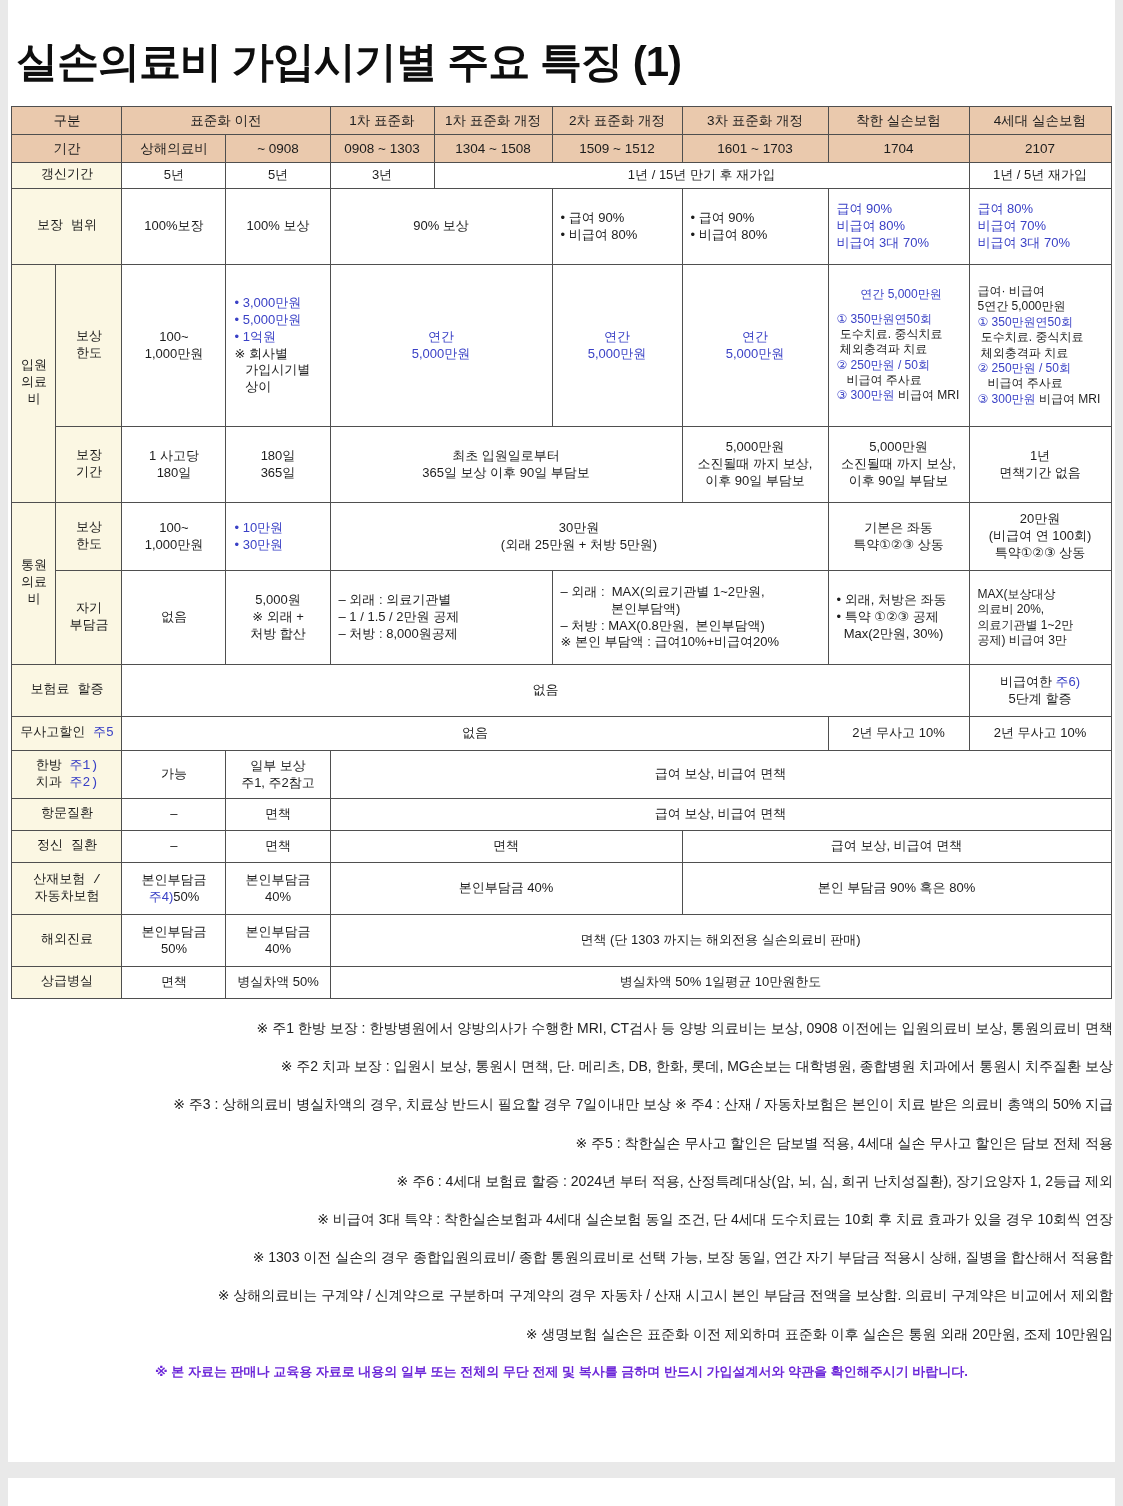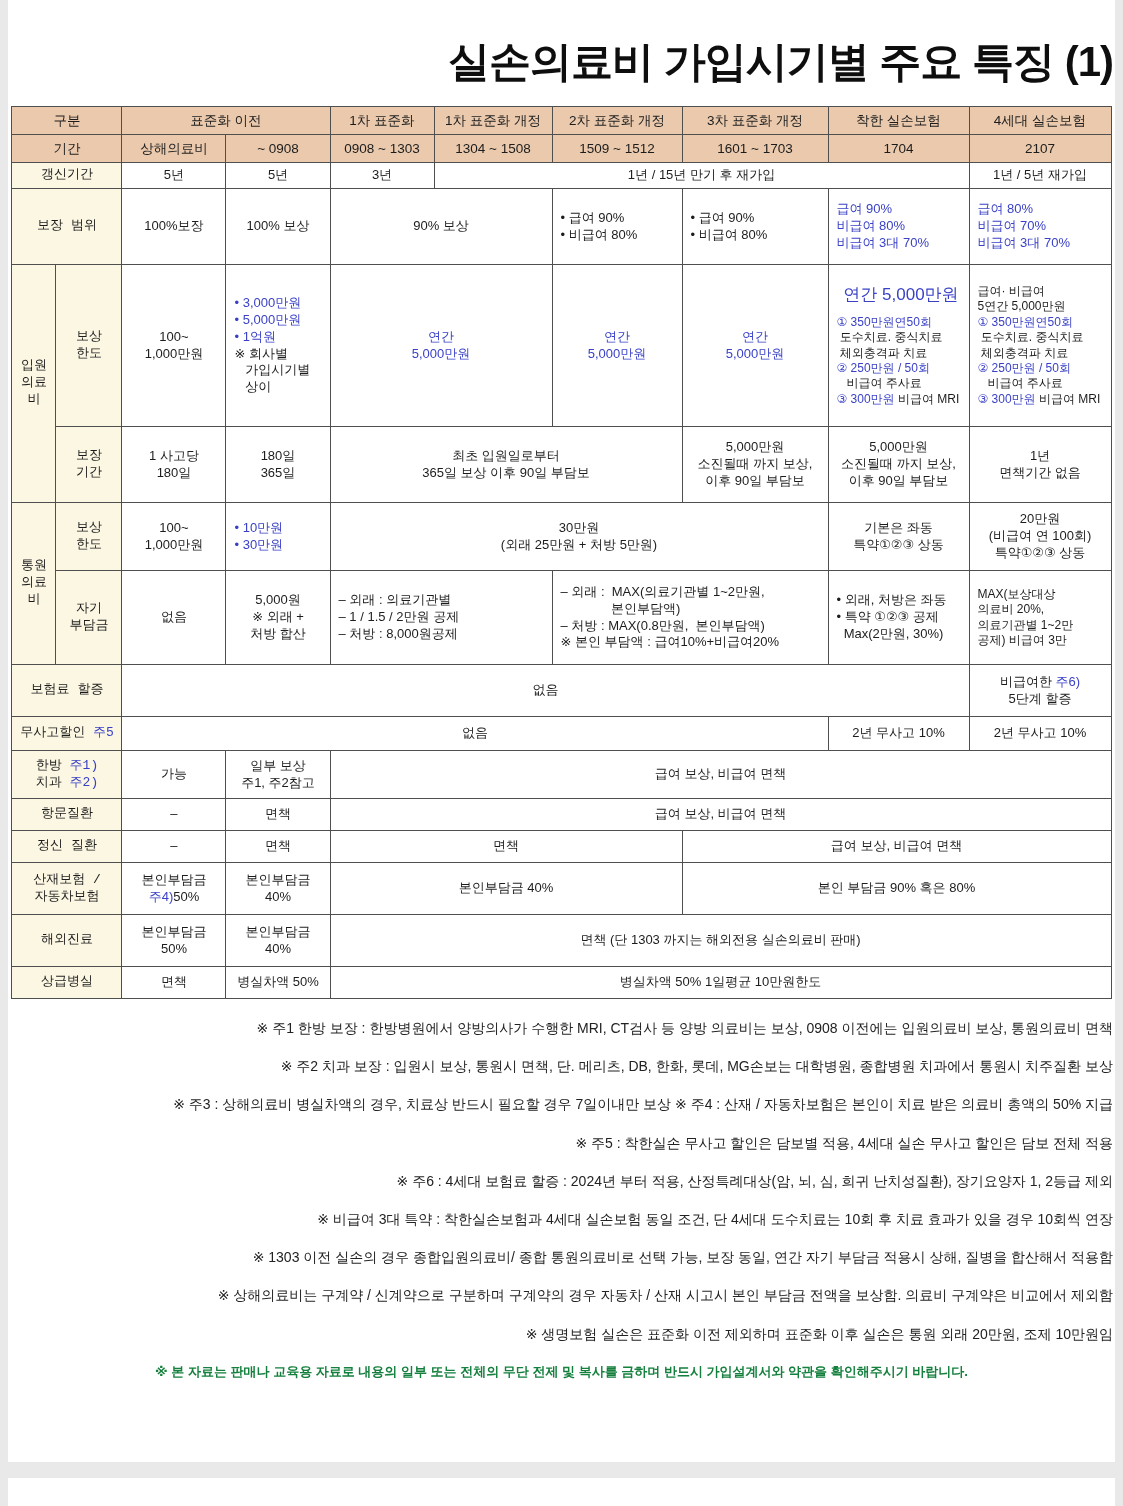--- a/index.html
+++ b/index.html
@@ -1,32 +1,32 @@
 <!DOCTYPE html>
 <html lang="ko"><head>
 <meta charset="utf-8">
 <style>
   html,body{margin:0;padding:0;}
   body{font-family:"Liberation Sans","DejaVu Sans",sans-serif;background:#ffffff;}
   .viewport{position:relative;width:1123px;height:1506px;background:#e9e9e9;overflow:hidden;}
   .page{position:absolute;left:8px;top:0;width:1107px;height:1462px;background:#ffffff;box-sizing:border-box;padding:0 2px;}
   .page2{position:absolute;left:8px;top:1478px;width:1107px;height:28px;background:#ffffff;}
-  .title{font-size:42px;font-weight:800;color:#0e0e0e;letter-spacing:-1px;margin:34px 0 16px 6px;text-align:right;}
+  .title{font-size:42px;font-weight:800;color:#0e0e0e;letter-spacing:-1px;margin:34px 0 16px 6px;}
   table{border-collapse:collapse;table-layout:fixed;width:1099px;margin:0 auto;font-size:13px;}
   td{border:1px solid #4f4f4f;text-align:center;vertical-align:middle;padding:2px 3px;color:#1c1c1c;line-height:1.3;box-sizing:border-box;overflow:hidden;}
   td div{white-space:pre-wrap;}
   .hd{background:#eac9ad;font-size:13.5px;}
   .lb{background:#fbf7e3;font-family:Liberation Mono, monospace;}
   .al{text-align:left;padding-left:8px;}
   .sm{font-size:12px;line-height:1.28;}
   .c-blue{color:#3a41c6;}
-  .cell-head{text-align:center;margin-bottom:9px;font-size:17px;}
+  .cell-head{text-align:center;margin-bottom:9px;font-size:12px;}
   .footnotes{margin:20px 0 0 18px;text-align:right;}
   .footnote{font-size:14px;color:#222222;margin-bottom:20px;line-height:1.3;}
-  .disclaimer{text-align:center;color:#15803d;font-size:13px;font-weight:600;margin-top:4px;}
+  .disclaimer{text-align:center;color:#6d28d9;font-size:13px;font-weight:600;margin-top:4px;}
 </style>
 </head>
 <body>
 
 <div class="viewport">
   <div class="page">
 
     <div class="title">실손의료비 가입시기별 주요 특징 (1)</div>
 
     <table>

